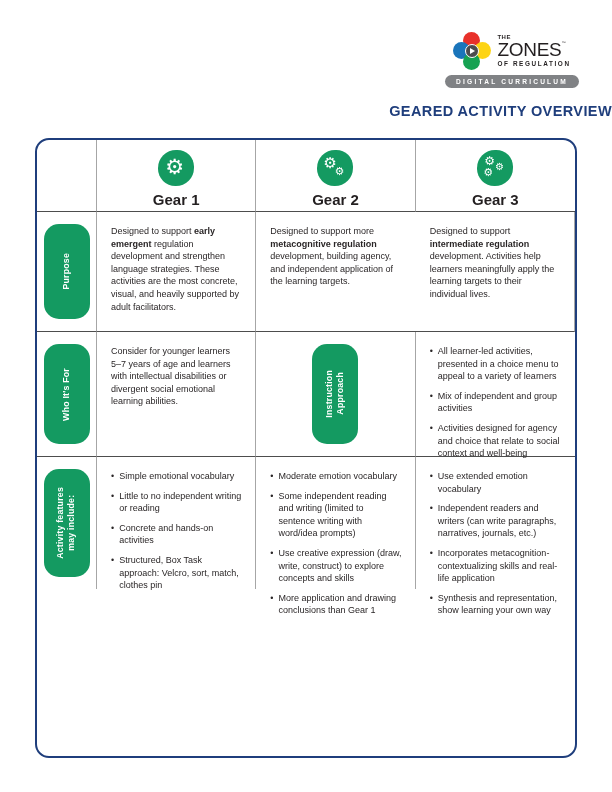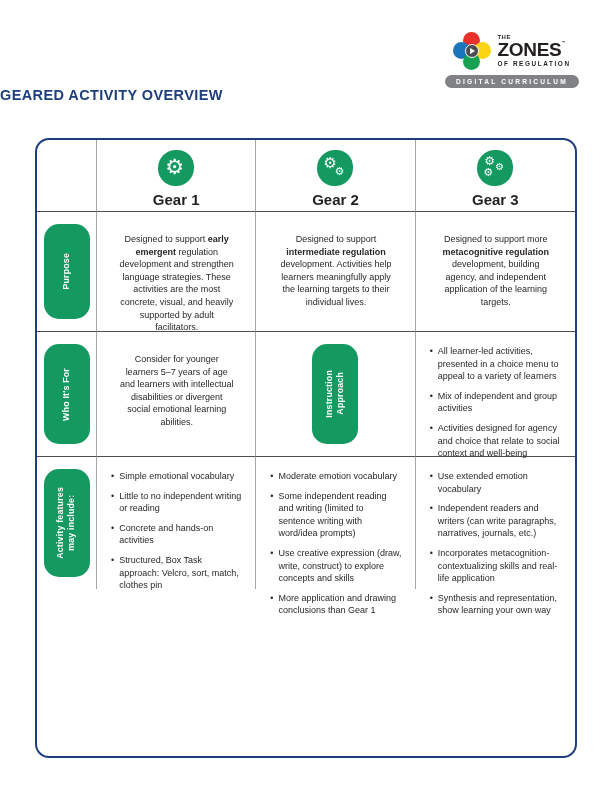--- a/index.html
+++ b/index.html
@@ -11,27 +11,27 @@
   .flower{position:relative;width:38px;height:38px;}
   .flower .petal{position:absolute;width:17px;height:17px;border-radius:50%;}
   .petal.red{left:10px;top:0;}
   .petal.blue{left:0;top:10px;}
   .petal.yellow{left:21px;top:10px;}
   .petal.green{left:10px;top:21px;}
   .play-circle{position:absolute;left:12px;top:12px;width:14px;height:14px;border-radius:50%;background:#4c4c4e;border:1.5px solid #ffffff;box-sizing:border-box;display:flex;align-items:center;justify-content:center;}
   .play-tri{width:0;height:0;border-top:3px solid transparent;border-bottom:3px solid transparent;border-left:5px solid #ffffff;margin-left:1px;}
   .logo-text{display:flex;flex-direction:column;line-height:1;}
   .logo-the{font-size:6px;font-weight:bold;letter-spacing:.5px;}
-  .logo-zones{font-size:19px;font-weight:bold;letter-spacing:-.3px;position:relative;}
+  .logo-zones{font-size:19px;font-weight:normal;letter-spacing:-.3px;position:relative;}
   .logo-zones sup{font-size:4px;position:absolute;top:1px;}
   .logo-ofreg{font-size:6.4px;font-weight:bold;letter-spacing:1.6px;margin-top:2px;}
   .logo-badge{color:#ffffff;border-radius:9px;font-size:6.6px;font-weight:bold;letter-spacing:2.2px;padding:3px 11px;white-space:nowrap;}
 
   
-  .page-title{position:absolute;top:87px;left:0;width:100%;text-align:left;font-size:14.5px;font-weight:bold;letter-spacing:.4px;}
+  .page-title{position:absolute;top:103px;left:0;width:100%;text-align:right;font-size:14.5px;font-weight:bold;letter-spacing:.4px;}
 
   
   .gear-table{position:absolute;left:35px;top:138px;width:542px;height:620px;border:2.5px solid #24427d;border-radius:14px;box-sizing:border-box;overflow:hidden;background:#ffffff;}
   .grid{display:grid;width:100%;height:100%;grid-template-columns:60px 1fr 1fr 1fr;grid-template-rows:72px 120px 125px 132px 1fr;}
   .cell{box-sizing:border-box;min-width:0;}
   .v-sep{border-right:1px solid #a6a6a6;}
   .h-sep{border-bottom:1px solid #4d4d4d;}
 
   .head-cell{display:flex;flex-direction:column;align-items:center;justify-content:center;gap:5px;padding-top:6px;}
   .gear-circle{position:relative;width:36px;height:36px;border-radius:50% 46% 50% 48%;}
@@ -42,21 +42,21 @@
   .g3a{font-size:12px;left:7px;top:5px;}
   .g3b{font-size:10px;left:18px;top:12px;}
   .g3c{font-size:11px;left:6px;top:17px;}
   .head-label{font-size:15px;font-weight:bold;color:#231f20;}
 
   .label-cell{display:flex;align-items:stretch;justify-content:center;padding:12px 0;}
   .pill{width:46px;border-radius:15px;display:flex;align-items:center;justify-content:center;flex:0 0 auto;}
   .pill-text{writing-mode:vertical-rl;transform:rotate(180deg);color:#ffffff;font-size:8.8px;font-weight:bold;text-align:center;line-height:1.3;letter-spacing:.2px;white-space:pre-line;}
 
   .body-cell{padding:13px 13px 0 14px;font-size:9px;line-height:1.4;color:#2a2627;}
-  .body-cell p{margin:8px;text-align:center;}
+  .body-cell p{margin:0;}
   .bullet{display:flex;gap:5px;margin-bottom:7px;}
   .bullet .dot{flex:0 0 auto;font-size:9px;line-height:1.4;}
   .bullet .btxt{flex:1;}
 
   
   .footer{position:absolute;top:767px;left:0;width:100%;text-align:center;font-size:8px;color:#333333;margin-top:32px;}
 </style>
 </head>
 <body>
 
@@ -107,26 +107,26 @@
         <div class="head-label">Gear 3</div>
       </div>
       <div class="cell label-cell v-sep h-sep">
         <div class="pill" style="background: rgb(20, 154, 97);">
           <div class="pill-text">Purpose</div>
         </div>
       </div>
       <div class="cell body-cell v-sep h-sep">
         <p><span>Designed to support </span><b>early emergent</b><span> regulation development and strengthen language strategies. These activities are the most concrete, visual, and heavily supported by adult facilitators.</span></p>
       </div>
+      <div class="cell body-cell h-sep">
+        <p><span>Designed to support more </span><b>metacognitive regulation</b><span> development, building agency, and independent application of the learning targets.</span></p>
+      </div>
       <div class="cell body-cell v-sep h-sep">
         <p><span>Designed to support </span><b>intermediate regulation</b><span> development. Activities help learners meaningfully apply the learning targets to their individual lives.</span></p>
       </div>
-      <div class="cell body-cell h-sep">
-        <p><span>Designed to support more </span><b>metacognitive regulation</b><span> development, building agency, and independent application of the learning targets.</span></p>
-      </div>
       <div class="cell label-cell v-sep h-sep">
         <div class="pill" style="background: rgb(20, 154, 97);">
           <div class="pill-text">Who It's For</div>
         </div>
       </div>
       <div class="cell body-cell v-sep h-sep">
         <p><span>Consider for younger learners 5–7 years of age and learners with intellectual disabilities or divergent social emotional learning abilities.</span></p>
       </div>
       <div class="cell label-cell v-sep h-sep">
         <div class="pill" style="background: rgb(20, 154, 97);">

